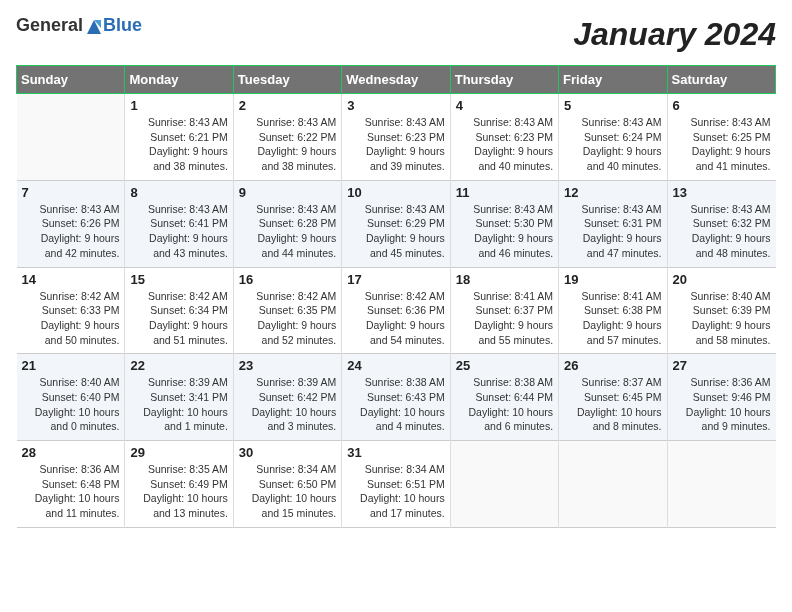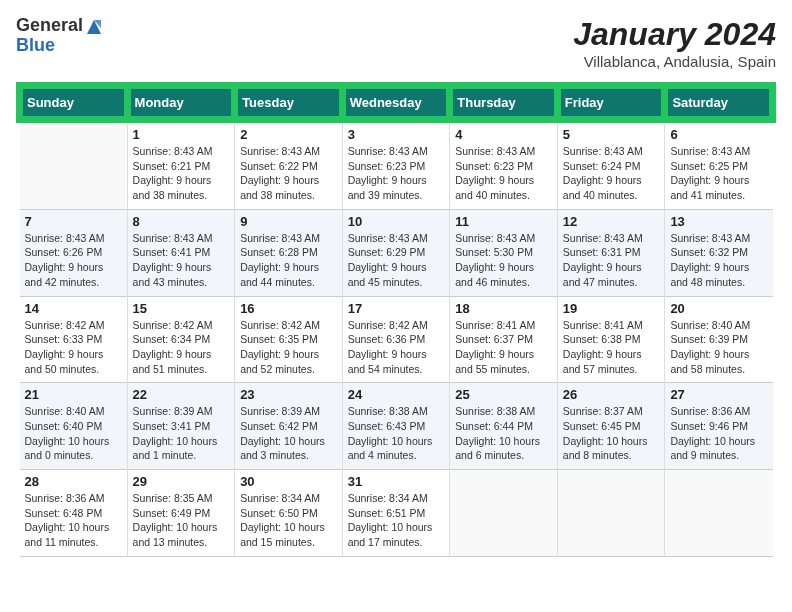--- a/index.html
+++ b/index.html
@@ -15,21 +15,20 @@
       justify-content: space-between;
       align-items: flex-start;
       margin-bottom: 12px;
     }
     .logo {
       display: flex;
       align-items: center;
     }
     .logo-text {
       display: flex;
-      flex-direction: column;
       line-height: 1.1;
     }
     .logo-general {
       font-size: 18px;
       font-weight: bold;
       color: #333;
     }
     .logo-blue {
       font-size: 18px;
       font-weight: bold;
@@ -54,27 +53,27 @@
     .location {
       font-size: 15px;
       color: #444;
     }
     table {
       width: 100%;
       border-collapse: collapse;
       font-size: 11px;
     }
     thead tr th {
-      background: #0f766e;
+      background: #737373;
       color: #fff;
       padding: 6px 4px;
       text-align: left;
       font-size: 13px;
       font-weight: bold;
-      border: 7px solid #22c55e;
+      border: 1px solid #22c55e;
     }
     tbody tr {
       border-bottom: 1px solid #ccc;
     }
     tbody tr:nth-child(odd) {
       background: #fff;
     }
     tbody tr:nth-child(even) {
       background: #f2f6fb;
     }
@@ -89,20 +88,21 @@
     .day-num {
       font-size: 13px;
       font-weight: bold;
       color: #222;
       margin-bottom: 2px;
     }
     .day-info {
       color: #333;
       font-size: 10.5px;
       line-height: 1.4;
+      text-align: right;
     }
     .empty-cell {
       background: #f9f9f9;
     }
   </style>
 </head>
 <body>
 
 <div class="header">
   <div class="logo">
@@ -112,21 +112,20 @@
         <svg class="logo-icon" viewBox="0 0 18 18">
           <polygon points="2,16 9,2 16,16" fill="#2a6db5"></polygon>
           <polygon points="9,2 16,2 16,10" fill="#4a9fd5"></polygon>
         </svg>
       </span>
       <span class="logo-blue">Blue</span>
     </div>
   </div>
   <div class="title-block">
     <div class="month-year">January 2024</div>
-    <div class="location">Villablanca, Andalusia, Spain</div>
   </div>
 </div>
 
 <table>
   <thead>
     <tr>
     <th>Sunday</th>
         <th>Monday</th>
         <th>Tuesday</th>
         <th>Wednesday</th>

